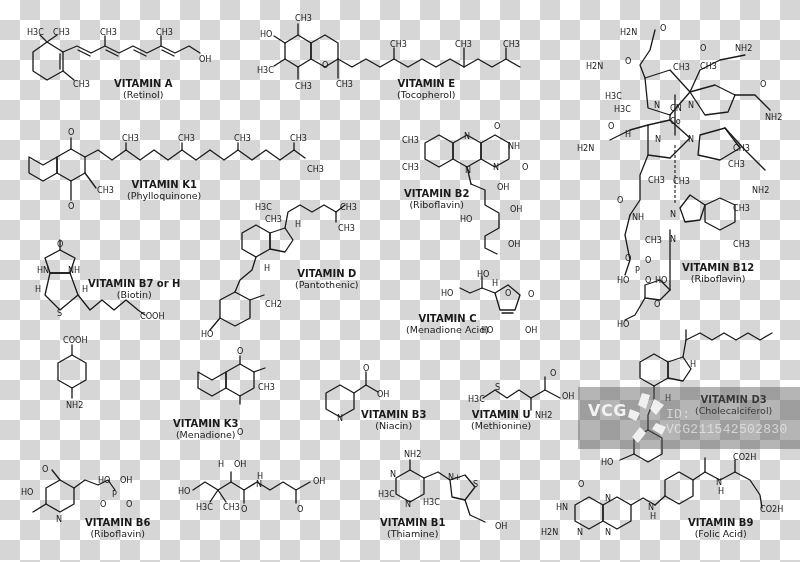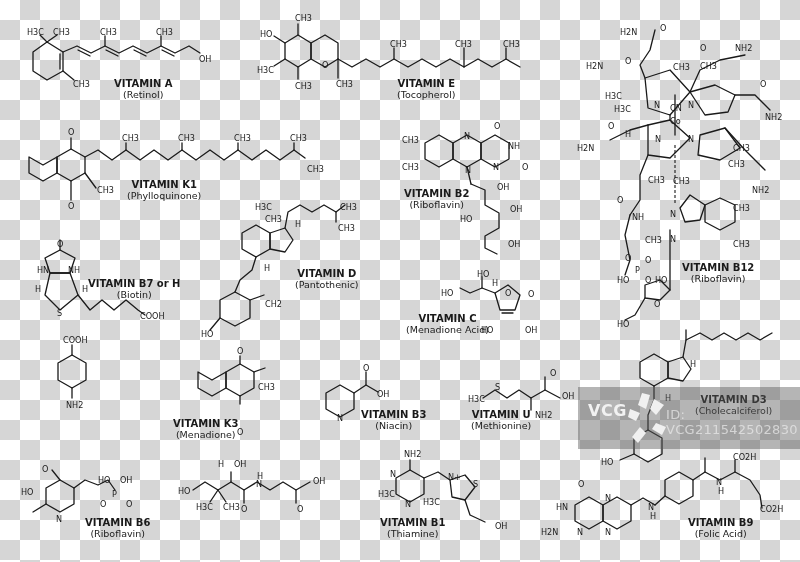--- a/index.html
+++ b/index.html
@@ -18,21 +18,21 @@
   svg.struct .d{stroke:#1a1a1a;stroke-width:1.1;fill:none;stroke-dasharray:3 2;}
   .atom{position:absolute;font-size:9px;color:#1a1a1a;line-height:1;white-space:nowrap;
     font-family:"DejaVu Sans Condensed","DejaVu Sans",sans-serif;}
   .label{position:absolute;text-align:center;white-space:nowrap;color:#1a1a1a;line-height:1.15;}
   .label .name{font-weight:bold;font-size:10px;display:block;}
   .label .sub{font-size:9.5px;display:block;}
   #watermark{position:absolute;left:578px;top:387px;width:222px;height:62px;
     background:rgba(90,90,90,0.45);}
   #wm-logo{position:absolute;left:10px;top:14px;color:#f2f2f2;font-weight:bold;font-size:16px;letter-spacing:0.5px;}
   #wm-burst{position:absolute;left:50px;top:4px;width:40px;height:54px;}
-  #wm-id{position:absolute;left:88px;top:20px;color:rgba(235,235,235,0.7);font-size:13px;letter-spacing:0.3px;}
+  #wm-id{position:absolute;left:88px;top:20px;color:rgba(235,235,235,0.7);font-size:13px;letter-spacing:0.3px;font-family:Liberation Mono, monospace;}
 </style>
 </head>
 <body>
 
 <div id="stage">
 
   <svg class="struct" viewBox="0 0 800 562">
 
     <g>
       <polygon class="b" points="47,42 63,52 63,71 47,80 33,71 33,52"></polygon>

